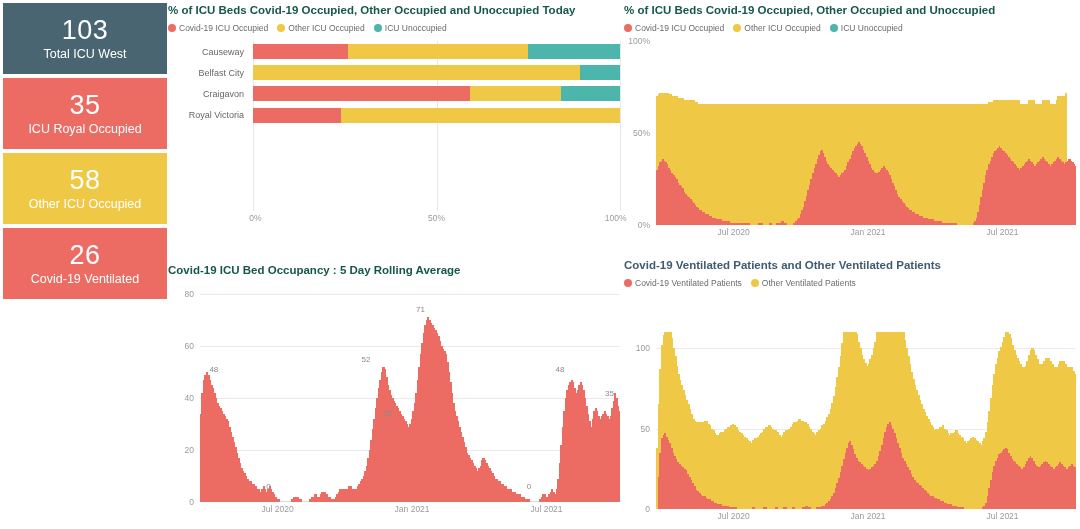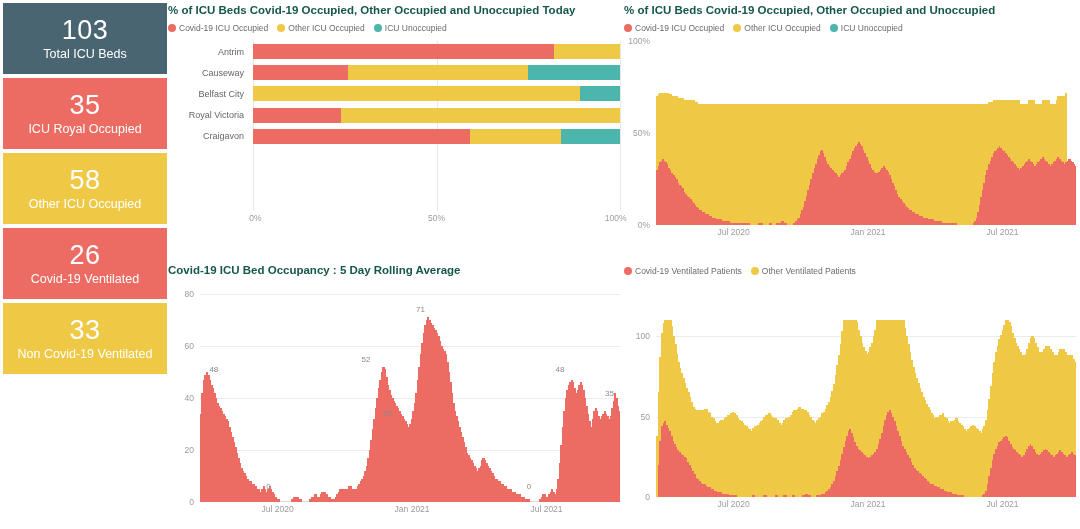--- a/index.html
+++ b/index.html
@@ -71,37 +71,33 @@
   }
 </style>
 </head>
 <body>
 
 <div class="dashboard">
 
   <div class="kpi-col" id="kpi-col">
       <div class="kpi" style="background: rgb(74, 101, 114);">
         <div class="kpi-value">103</div>
-        <div class="kpi-label">Total ICU Beds</div>
+        <div class="kpi-label">Total ICU West</div>
       </div>
       <div class="kpi" style="background: rgb(236, 107, 99);">
         <div class="kpi-value">35</div>
         <div class="kpi-label">ICU Royal Occupied</div>
       </div>
       <div class="kpi" style="background: rgb(239, 201, 70);">
         <div class="kpi-value">58</div>
         <div class="kpi-label">Other ICU Occupied</div>
       </div>
       <div class="kpi" style="background: rgb(236, 107, 99);">
         <div class="kpi-value">26</div>
         <div class="kpi-label">Covid-19 Ventilated</div>
-      </div>
-      <div class="kpi" style="background: rgb(239, 201, 70);">
-        <div class="kpi-value">33</div>
-        <div class="kpi-label">Non Covid-19 Ventilated</div>
       </div>
     </div>
 
   <div class="panel" style="left:168px;top:4px;width:452px;">
     <div class="panel-title">% of ICU Beds Covid-19 Occupied, Other Occupied and Unoccupied Today</div>
     <div class="legend" id="legend-hospital-bars">
         <div class="legend-item">
           <span class="legend-dot" style="background: rgb(236, 107, 99);"></span>
           <span class="legend-text">Covid-19 ICU Occupied</span>
         </div>
@@ -113,54 +109,47 @@
           <span class="legend-dot" style="background: rgb(76, 181, 172);"></span>
           <span class="legend-text">ICU Unoccupied</span>
         </div>
       </div>
     <div class="sb-wrap">
       <div class="sb-plot" id="sb-plot">
           <div class="sb-gridline" style="left: calc(0% + 85px);"></div>
           <div class="sb-gridline" style="left: calc(50% + 42.5px);"></div>
           <div class="sb-gridline" style="left: calc(100% + 0px);"></div>
           <div class="sb-row">
-            <div class="sb-name">Antrim</div>
-            <div class="sb-track">
-              <div class="sb-seg" title="Covid-19 ICU Occupied: 82%" style="width: 82%; background: rgb(236, 107, 99);"></div>
-              <div class="sb-seg" title="Other ICU Occupied: 18%" style="width: 18%; background: rgb(239, 201, 70);"></div>
-            </div>
-          </div>
-          <div class="sb-row">
             <div class="sb-name">Causeway</div>
             <div class="sb-track">
               <div class="sb-seg" title="Covid-19 ICU Occupied: 26%" style="width: 26%; background: rgb(236, 107, 99);"></div>
               <div class="sb-seg" title="Other ICU Occupied: 49%" style="width: 49%; background: rgb(239, 201, 70);"></div>
               <div class="sb-seg" title="ICU Unoccupied: 25%" style="width: 25%; background: rgb(76, 181, 172);"></div>
             </div>
           </div>
           <div class="sb-row">
             <div class="sb-name">Belfast City</div>
             <div class="sb-track">
               <div class="sb-seg" title="Other ICU Occupied: 89%" style="width: 89%; background: rgb(239, 201, 70);"></div>
               <div class="sb-seg" title="ICU Unoccupied: 11%" style="width: 11%; background: rgb(76, 181, 172);"></div>
             </div>
           </div>
           <div class="sb-row">
-            <div class="sb-name">Royal Victoria</div>
-            <div class="sb-track">
-              <div class="sb-seg" title="Covid-19 ICU Occupied: 24%" style="width: 24%; background: rgb(236, 107, 99);"></div>
-              <div class="sb-seg" title="Other ICU Occupied: 76%" style="width: 76%; background: rgb(239, 201, 70);"></div>
-            </div>
-          </div>
-          <div class="sb-row">
             <div class="sb-name">Craigavon</div>
             <div class="sb-track">
               <div class="sb-seg" title="Covid-19 ICU Occupied: 59%" style="width: 59%; background: rgb(236, 107, 99);"></div>
               <div class="sb-seg" title="Other ICU Occupied: 25%" style="width: 25%; background: rgb(239, 201, 70);"></div>
               <div class="sb-seg" title="ICU Unoccupied: 16%" style="width: 16%; background: rgb(76, 181, 172);"></div>
+            </div>
+          </div>
+          <div class="sb-row">
+            <div class="sb-name">Royal Victoria</div>
+            <div class="sb-track">
+              <div class="sb-seg" title="Covid-19 ICU Occupied: 24%" style="width: 24%; background: rgb(236, 107, 99);"></div>
+              <div class="sb-seg" title="Other ICU Occupied: 76%" style="width: 76%; background: rgb(239, 201, 70);"></div>
             </div>
           </div>
         </div>
       <div class="sb-axis" id="sb-axis">
           <span style="left: 0%; transform: translateX(-30%);">0%</span>
           <span style="left: 50%;">50%</span>
           <span style="left: 100%; transform: translateX(-70%);">100%</span>
         </div>
     </div>
   </div>
@@ -2084,20 +2073,21 @@
         </div>
         <div class="tc-xaxis" style="top: 218px; left: 32px;">
           <div class="tc-xlab" style="left: 77.7px;">Jul 2020</div>
           <div class="tc-xlab" style="left: 212.1px;">Jan 2021</div>
           <div class="tc-xlab" style="left: 346.5px;">Jul 2021</div>
         </div>
       </div>
   </div>
 
   <div class="panel" style="left:624px;top:259px;width:452px;">
+    <div class="panel-title slate">Covid-19 Ventilated Patients and Other Ventilated Patients</div>
     <div class="legend" id="legend-ventilated">
         <div class="legend-item">
           <span class="legend-dot" style="background: rgb(236, 107, 99);"></span>
           <span class="legend-text">Covid-19 Ventilated Patients</span>
         </div>
         <div class="legend-item">
           <span class="legend-dot" style="background: rgb(239, 201, 70);"></span>
           <span class="legend-text">Other Ventilated Patients</span>
         </div>
       </div>

